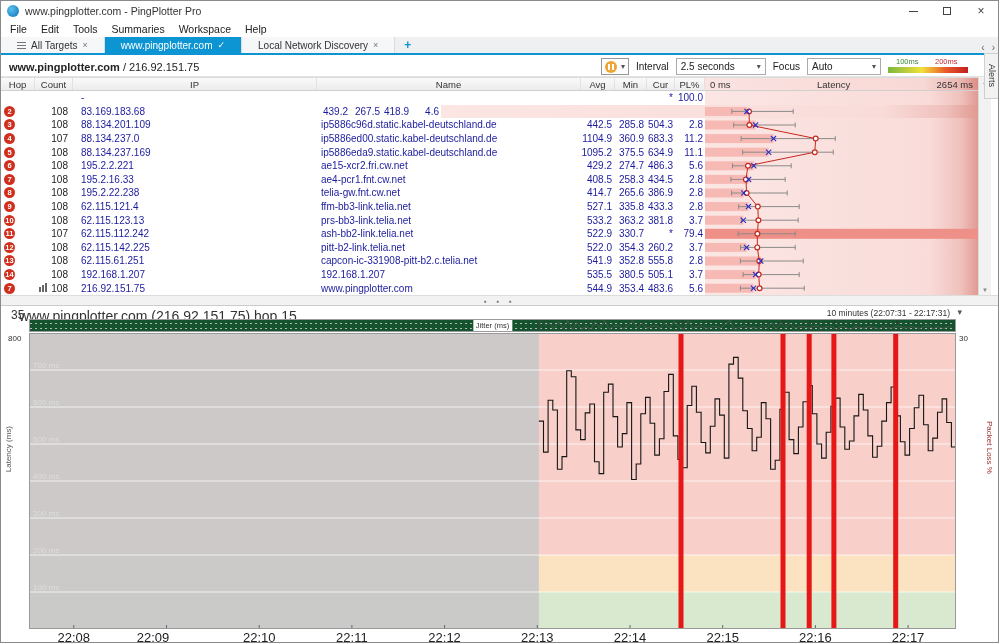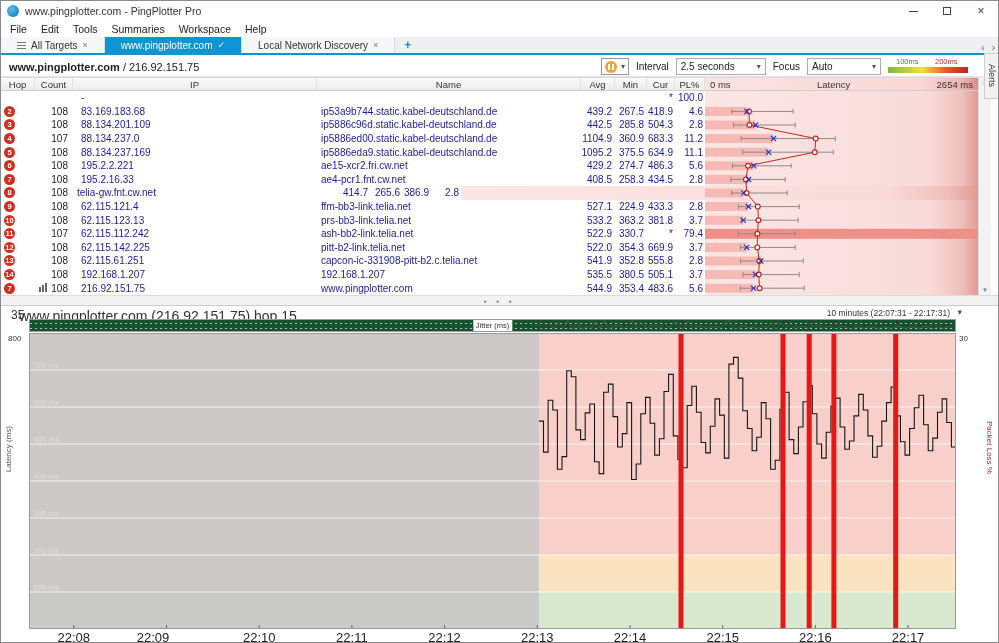--- a/index.html
+++ b/index.html
@@ -187,21 +187,20 @@
         <div class="cell c-lat"></div>
       </div>
       <div class="trow">
         <div class="cell c-hop">
           <span class="hop-badge">2</span>
         </div>
         <div class="cell c-count">
           <span>108</span>
         </div>
         <div class="cell c-ip">83.169.183.68</div>
-        <div class="cell c-name">ip53a9b744.static.kabel-deutschland.de</div>
         <div class="cell c-avg">439.2</div>
         <div class="cell c-min">267.5</div>
         <div class="cell c-cur">418.9</div>
         <div class="cell c-pl">4.6</div>
         <div class="cell c-lat"></div>
       </div>
       <div class="trow">
         <div class="cell c-hop">
           <span class="hop-badge">3</span>
         </div>
@@ -276,38 +275,39 @@
         <div class="cell c-pl">2.8</div>
         <div class="cell c-lat"></div>
       </div>
       <div class="trow">
         <div class="cell c-hop">
           <span class="hop-badge">8</span>
         </div>
         <div class="cell c-count">
           <span>108</span>
         </div>
+        <div class="cell c-ip">195.2.22.238</div>
         <div class="cell c-name">telia-gw.fnt.cw.net</div>
         <div class="cell c-avg">414.7</div>
         <div class="cell c-min">265.6</div>
         <div class="cell c-cur">386.9</div>
         <div class="cell c-pl">2.8</div>
         <div class="cell c-lat"></div>
       </div>
       <div class="trow">
         <div class="cell c-hop">
           <span class="hop-badge">9</span>
         </div>
         <div class="cell c-count">
           <span>108</span>
         </div>
         <div class="cell c-ip">62.115.121.4</div>
         <div class="cell c-name">ffm-bb3-link.telia.net</div>
         <div class="cell c-avg">527.1</div>
-        <div class="cell c-min">224.9</div>
+        <div class="cell c-min">335.8</div>
         <div class="cell c-cur">433.3</div>
         <div class="cell c-pl">2.8</div>
         <div class="cell c-lat"></div>
       </div>
       <div class="trow">
         <div class="cell c-hop">
           <span class="hop-badge">10</span>
         </div>
         <div class="cell c-count">
           <span>108</span>
@@ -339,21 +339,21 @@
         <div class="cell c-hop">
           <span class="hop-badge">12</span>
         </div>
         <div class="cell c-count">
           <span>108</span>
         </div>
         <div class="cell c-ip">62.115.142.225</div>
         <div class="cell c-name">pitt-b2-link.telia.net</div>
         <div class="cell c-avg">522.0</div>
         <div class="cell c-min">354.3</div>
-        <div class="cell c-cur">669.9</div>
+        <div class="cell c-cur">260.2</div>
         <div class="cell c-pl">3.7</div>
         <div class="cell c-lat"></div>
       </div>
       <div class="trow">
         <div class="cell c-hop">
           <span class="hop-badge">13</span>
         </div>
         <div class="cell c-count">
           <span>108</span>
         </div>

